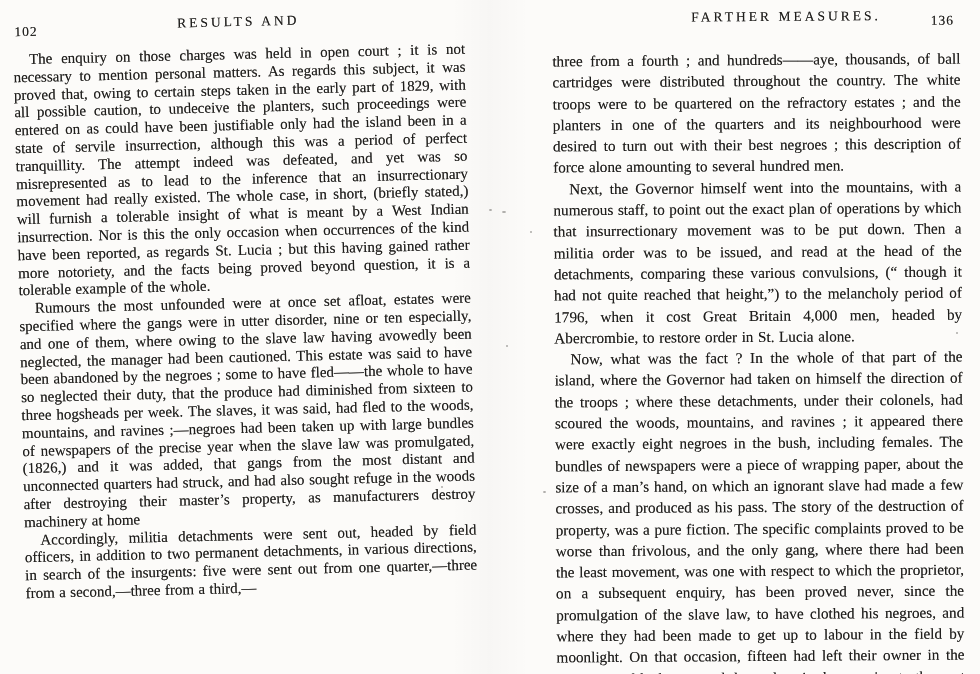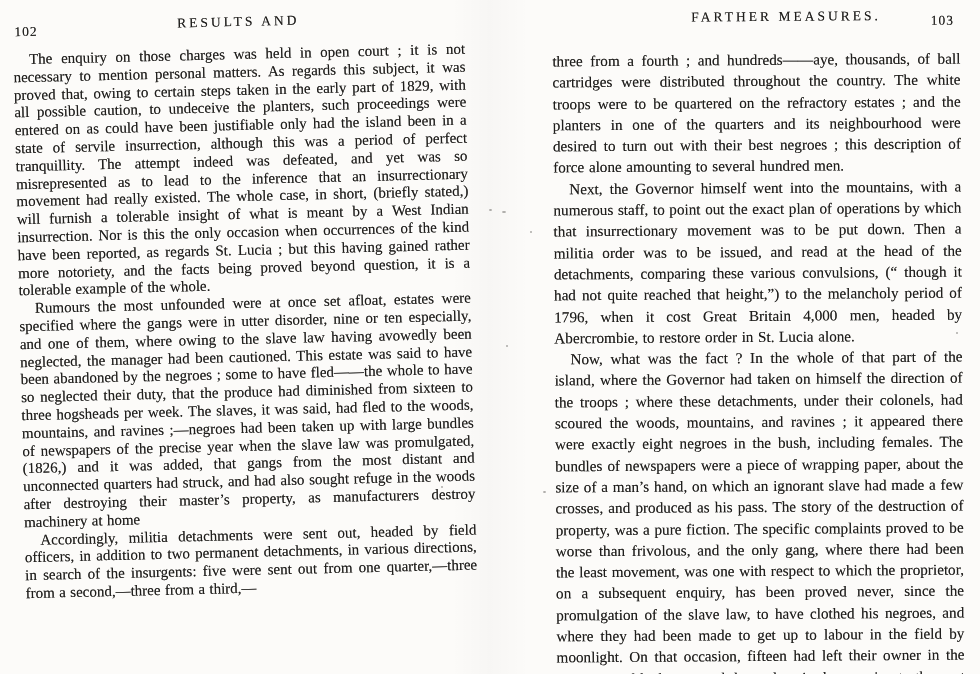--- a/index.html
+++ b/index.html
@@ -79,21 +79,21 @@
         <p class="indent">Rumours the most unfounded were at once set afloat, estates were specified where the gangs were in utter disorder, nine or ten especially, and one of them, where owing to the slave law having avowedly been neglected, the manager had been cautioned. This estate was said to have been abandoned by the negroes ; some to have fled——the whole to have so neglected their duty, that the produce had diminished from sixteen to three hogsheads per week. The slaves, it was said, had fled to the woods, mountains, and ravines ;—negroes had been taken up with large bundles of newspapers of the precise year when the slave law was promulgated, (1826,) and it was added, that gangs from the most distant and unconnected quarters had struck, and had also sought refuge in the woods after destroying their master’s property, as manufacturers destroy machinery at home</p>
         <p class="indent">Accordingly, militia detachments were sent out, headed by field officers, in addition to two permanent detachments, in various directions, in search of the insurgents: five were sent out from one quarter,—three from a second,—three from a third,—</p>
       </div>
     </div>
   </div>
 
   <div class="page page-right">
     <div class="page-inner">
       <div class="page-header">
         <div class="running-head">FARTHER MEASURES.</div>
-        <span class="folio folio-right">103</span>
+        <span class="folio folio-right">136</span>
       </div>
       <div class="body-text">
         <p>three from a fourth ; and hundreds——aye, thousands, of ball cartridges were distributed throughout the country. The white troops were to be quartered on the refractory estates ; and the planters in one of the quarters and its neighbourhood were desired to turn out with their best negroes ; this description of force alone amounting to several hundred men.</p>
         <p class="indent">Next, the Governor himself went into the mountains, with a numerous staff, to point out the exact plan of operations by which that insurrectionary movement was to be put down. Then a militia order was to be issued, and read at the head of the detachments, comparing these various convulsions, (“ though it had not quite reached that height,”) to the melancholy period of 1796, when it cost Great Britain 4,000 men, headed by Abercrombie, to restore order in St. Lucia alone.</p>
         <p class="indent">Now, what was the fact ? In the whole of that part of the island, where the Governor had taken on himself the direction of the troops ; where these detachments, under their colonels, had scoured the woods, mountains, and ravines ; it appeared there were exactly eight negroes in the bush, including females. The bundles of newspapers were a piece of wrapping paper, about the size of a man’s hand, on which an ignorant slave had made a few crosses, and produced as his pass. The story of the destruction of property, was a pure fiction. The specific complaints proved to be worse than frivolous, and the only gang, where there had been the least movement, was one with respect to which the proprietor, on a subsequent enquiry, has been proved never, since the promulgation of the slave law, to have clothed his negroes, and where they had been made to get up to labour in the field by moonlight. On that occasion, fifteen had left their owner in the evening, and had presented themselves in the morning to the next planter, to intercede for them. He had done so, and they had returned quietly to work before any of these extraordinary measures were taken.</p>
       </div>
     </div>
   </div>
 
   <div class="speck" style="left:489px;top:209px;width:3px;height:2px;"></div>

